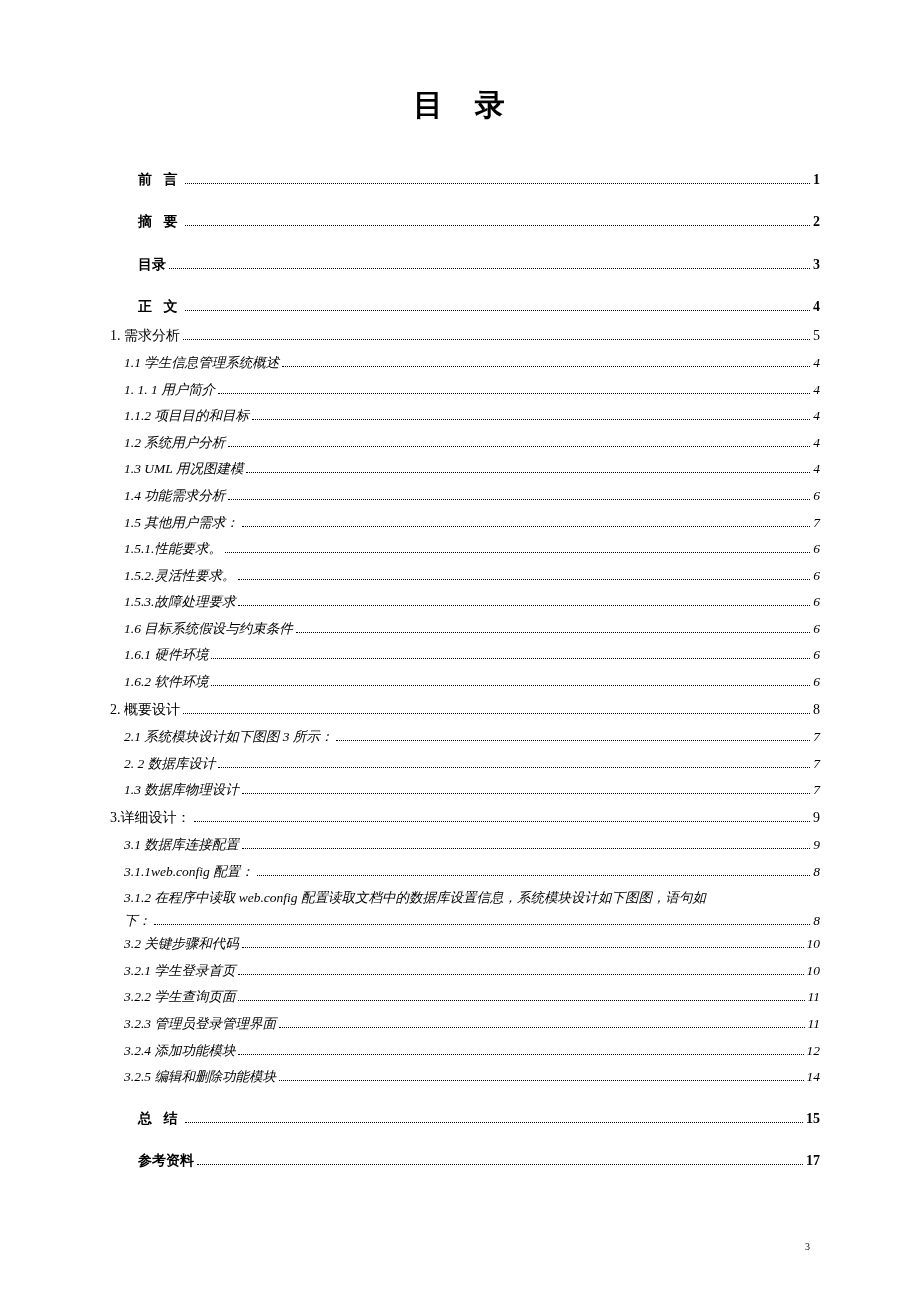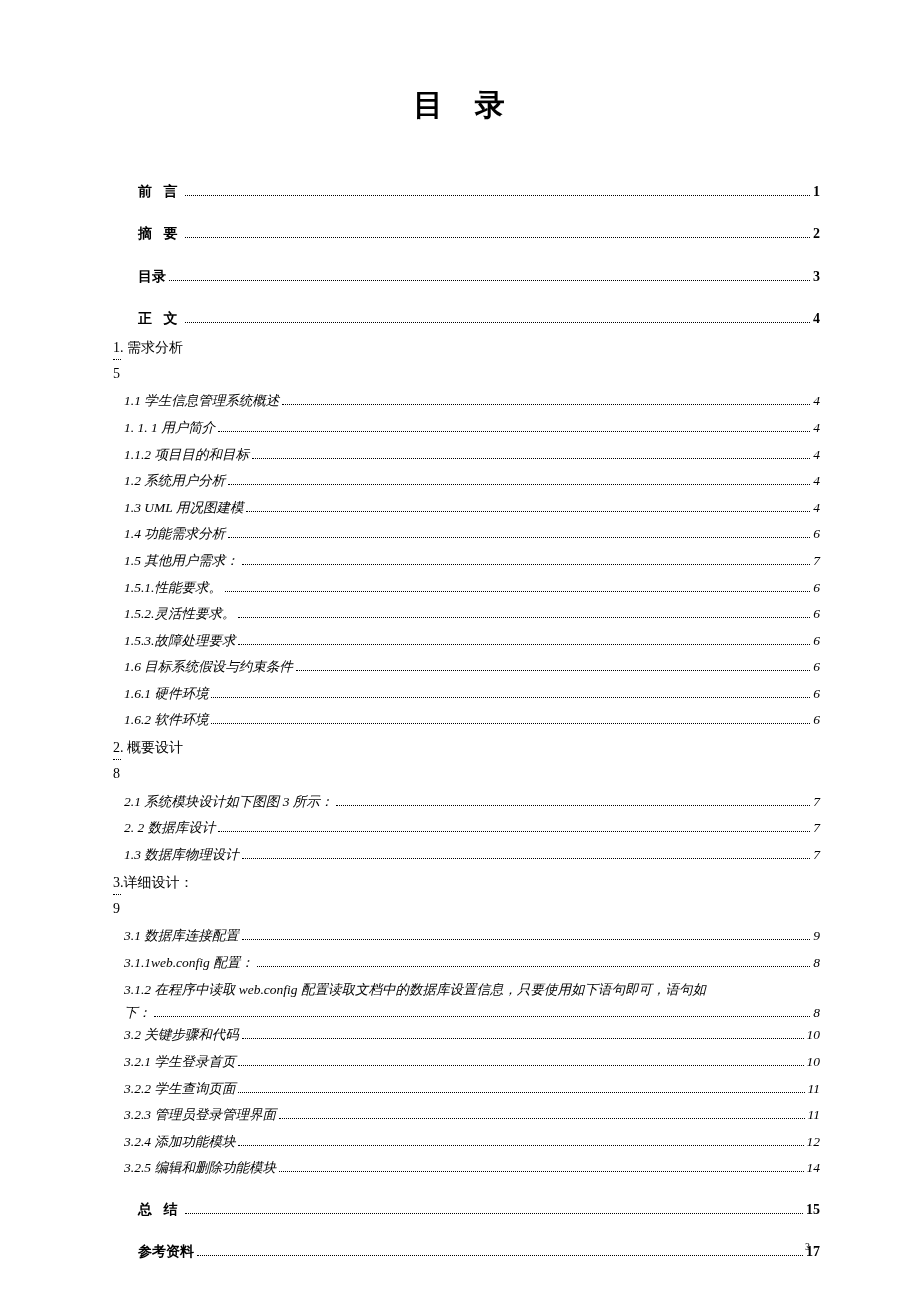--- a/index.html
+++ b/index.html
@@ -13,41 +13,40 @@
       box-sizing: border-box;
     }
     .page {
       padding: 85px 100px 50px 110px;
     }
     .title {
       text-align: center;
       font-size: 30px;
       font-weight: bold;
       letter-spacing: 12px;
-      margin-bottom: 55px;
+      margin-bottom: 43px;
       font-family: "SimSun", "宋体", serif;
     }
     .toc-line {
       display: flex;
       align-items: baseline;
       font-size: 14px;
       margin-bottom: 5px;
       line-height: 1.6;
     }
     .top-level {
       font-weight: bold;
       font-size: 14px;
       margin-top: 20px;
       padding-left: 28px;
     }
     .chapter-level {
       font-size: 14px;
       margin-top: 6px;
       padding-left: 0;
-      flex-direction: column;
     }
     .sub-level {
       font-style: italic;
       font-size: 13.5px;
       padding-left: 14px;
       font-family: "FangSong", "仿宋", "SimSun", serif;
       justify-content: center;
     }
     .label {
       white-space: nowrap;
@@ -226,21 +225,21 @@
         <span class="label">3.1 数据库连接配置</span>
         <span class="dots"></span>
         <span class="pageno">9</span>
       </div>
       <div class="toc-line sub-level">
         <span class="label">3.1.1web.config 配置：</span>
         <span class="dots"></span>
         <span class="pageno">8</span>
       </div>
       <div class="sub-wrap">
-        <div class="label">3.1.2 在程序中读取 web.config 配置读取文档中的数据库设置信息，只要使用如下语句即可，语句如</div>
+        <div class="label">3.1.2 在程序中读取 web.config 配置读取文档中的数据库设置信息，系统模块设计如下图图，语句如</div>
         <div class="sub-wrap-last">
           <span class="label">下：</span>
           <span class="dots" style="display: block;"></span>
           <span class="pageno">8</span>
         </div>
       </div>
       <div class="toc-line sub-level">
         <span class="label">3.2  关键步骤和代码</span>
         <span class="dots"></span>
         <span class="pageno">10</span>

